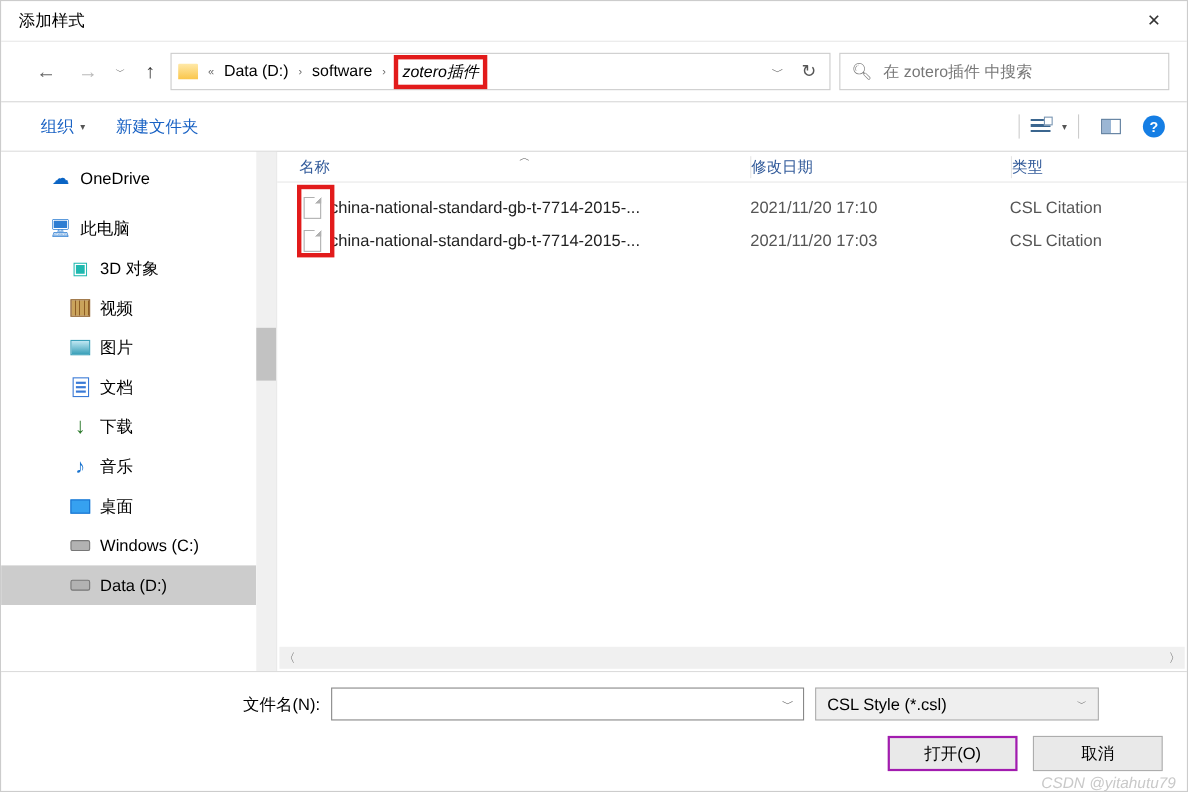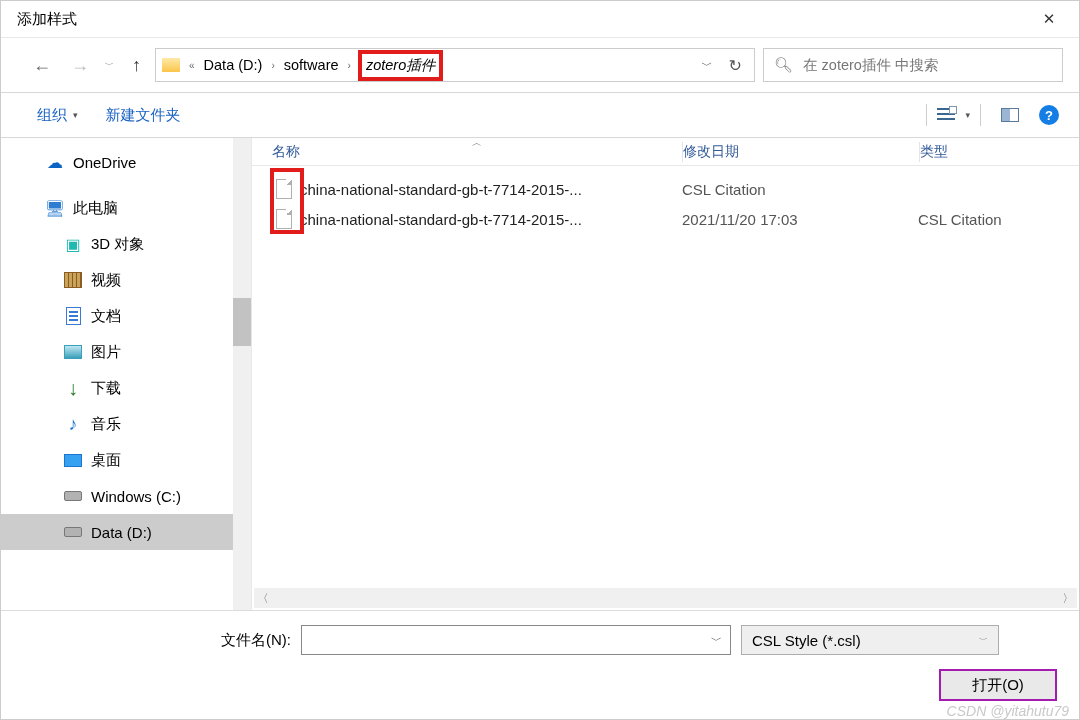--- a/index.html
+++ b/index.html
@@ -178,29 +178,29 @@
           <span>3D 对象</span>
         </div>
       <div class="side-item sub">
           <span class="icon-box">
             <span class="ic-video-box"></span>
           </span>
           <span>视频</span>
         </div>
       <div class="side-item sub">
           <span class="icon-box">
+            <span class="ic-pic"></span>
+          </span>
+          <span>图片</span>
+        </div>
+      <div class="side-item sub">
+          <span class="icon-box">
             <span class="ic-doc"></span>
           </span>
           <span>文档</span>
-        </div>
-      <div class="side-item sub">
-          <span class="icon-box">
-            <span class="ic-pic"></span>
-          </span>
-          <span>图片</span>
         </div>
       <div class="side-item sub">
           <span class="icon-box ic-dl">↓</span>
           <span>下载</span>
         </div>
       <div class="side-item sub">
           <span class="icon-box ic-music">♪</span>
           <span>音乐</span>
         </div>
       <div class="side-item sub">
@@ -240,20 +240,21 @@
       <div class="col-type">类型</div>
     </div>
 
     <div class="file-rows">
       <div class="icons-redbox"></div>
       <div class="file-row">
         <div class="file-name-cell">
             <span class="file-icon"></span>
             <span>china-national-standard-gb-t-7714-2015-...</span>
           </div>
+        <div class="file-date-cell">2021/11/20 17:10</div>
         <div class="file-type-cell">CSL Citation</div>
       </div>
       <div class="file-row">
         <div class="file-name-cell">
             <span class="file-icon"></span>
             <span>china-national-standard-gb-t-7714-2015-...</span>
           </div>
         <div class="file-date-cell">2021/11/20 17:03</div>
         <div class="file-type-cell">CSL Citation</div>
       </div>
@@ -277,16 +278,17 @@
       <span></span>
       <span class="caret">﹀</span>
     </div>
     <div class="filetype-combo">
       <span>CSL Style (*.csl)</span>
       <span class="tiny-caret">﹀</span>
     </div>
   </div>
   <div class="row-buttons">
     <div class="btn primary">打开(O)</div>
+    <div class="btn">取消</div>
   </div>
 </div>
 
 <div class="watermark">CSDN @yitahutu79</div>
 
 </body></html>

